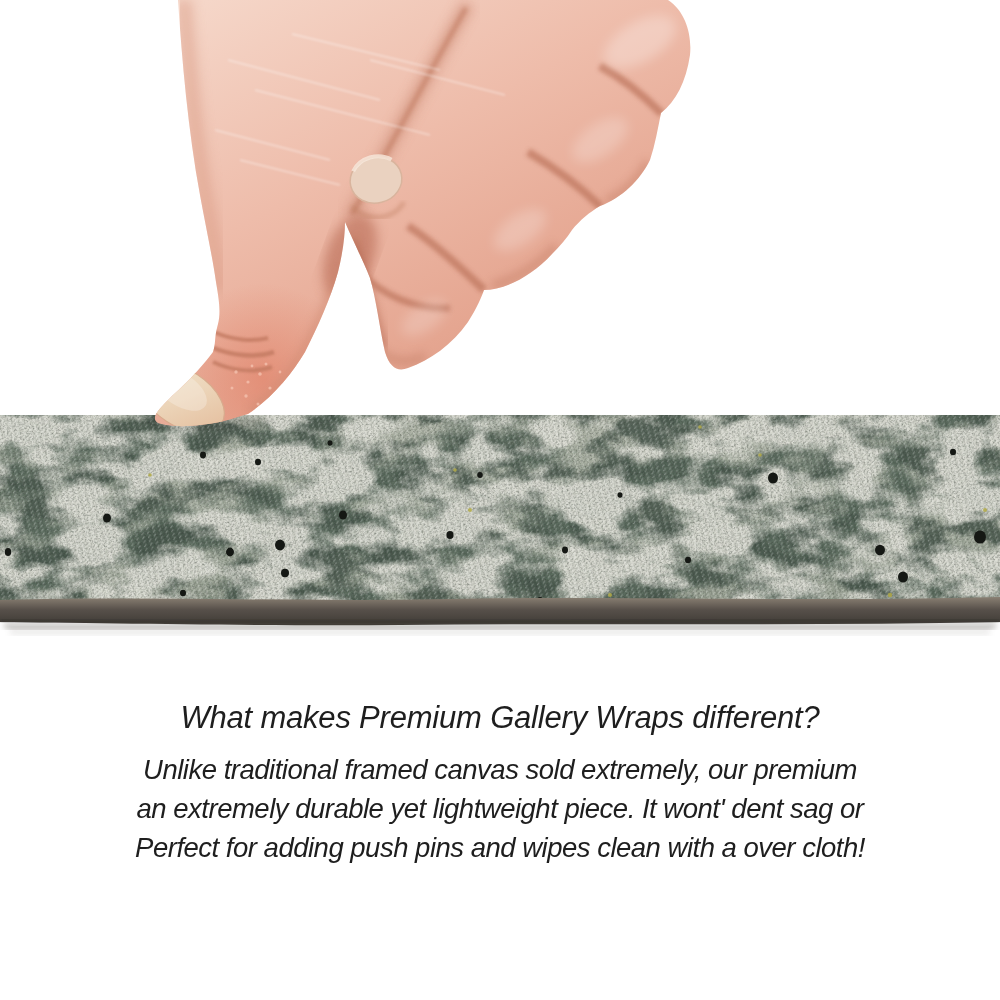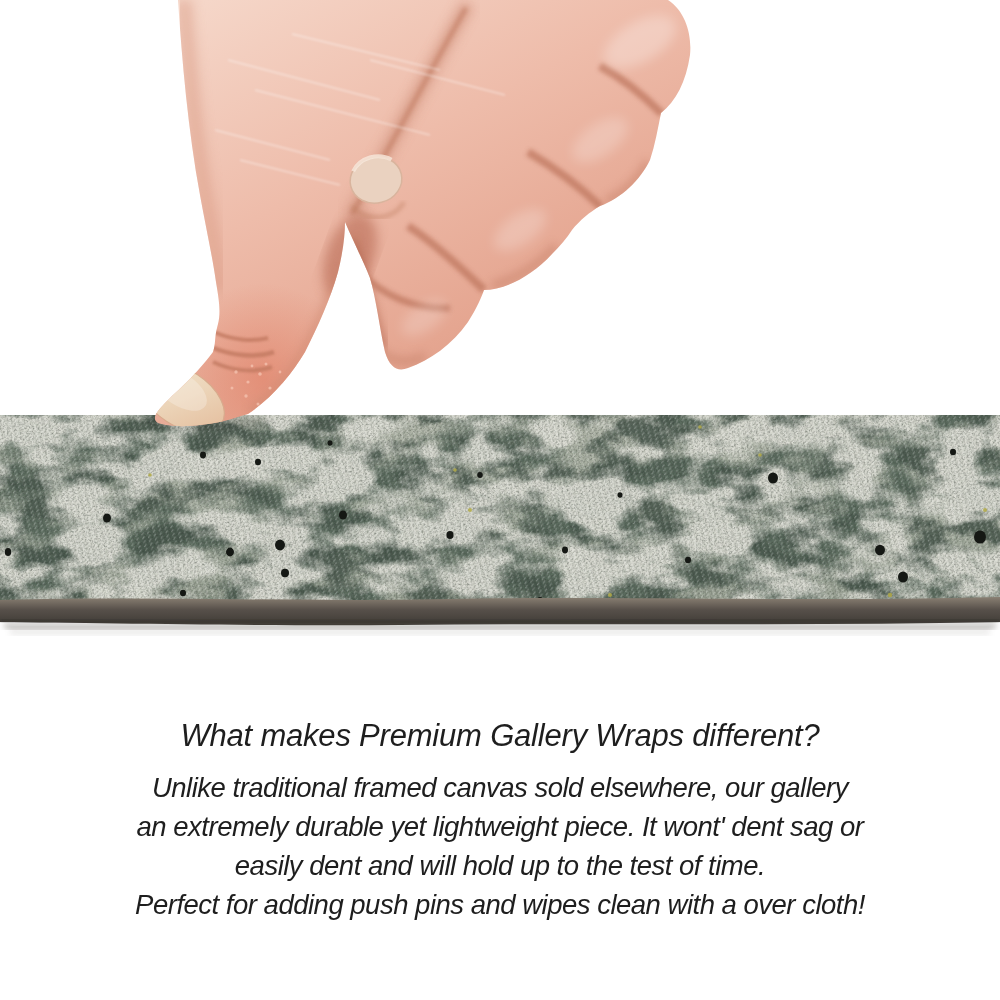--- a/index.html
+++ b/index.html
@@ -5,21 +5,21 @@
   html,body{margin:0;padding:0;}
   body{
     width:1000px;height:1000px;position:relative;overflow:hidden;
     background:#ffffff;
     font-family:"Liberation Sans", sans-serif;
   }
   .stage{position:absolute;inset:0;}
   .canvas-band{position:absolute;top:415px;left:0;width:1000px;height:240px;}
   .hand-layer{position:absolute;top:0;left:0;width:1000px;height:1000px;pointer-events:none;}
   .caption{
-    position:absolute;top:718px;left:0;width:1000px;
+    position:absolute;top:700px;left:0;width:1000px;
     text-align:center;color:#1e1e1e;font-style:italic;
   }
   .caption .heading{
     font-size:31px;font-weight:normal;letter-spacing:-0.2px;margin:0 0 14px 0;
   }
   .caption .line{
     font-size:27.5px;line-height:39px;letter-spacing:-0.5px;white-space:nowrap;
   }
 </style>
 </head>
@@ -291,19 +291,18 @@
             <path d="M222,410 A47,28 0 0 1 196,424" stroke="#dd9f82" stroke-width="3" fill="none" opacity="0.6"></path>
             <ellipse cx="176" cy="392" rx="30" ry="16" fill="#ffffff" opacity="0.25"></ellipse>
           </g>
         </g>
       </g>
     </svg>
   </div>
 
   <div class="caption">
     <div class="heading">What makes Premium Gallery Wraps different?</div>
-    <div class="line">Unlike traditional framed canvas sold elsewhere, our gallery</div>
+    <div class="line">Unlike traditional framed canvas sold extremely, our premium</div>
     <div class="line">an extremely durable yet lightweight piece. It wont' dent sag or</div>
-    <div class="line">easily dent and will hold up to the test of time.</div>
     <div class="line">Perfect for adding push pins and wipes clean with a over cloth!</div>
   </div>
 
 </div>
 
 </body></html>

